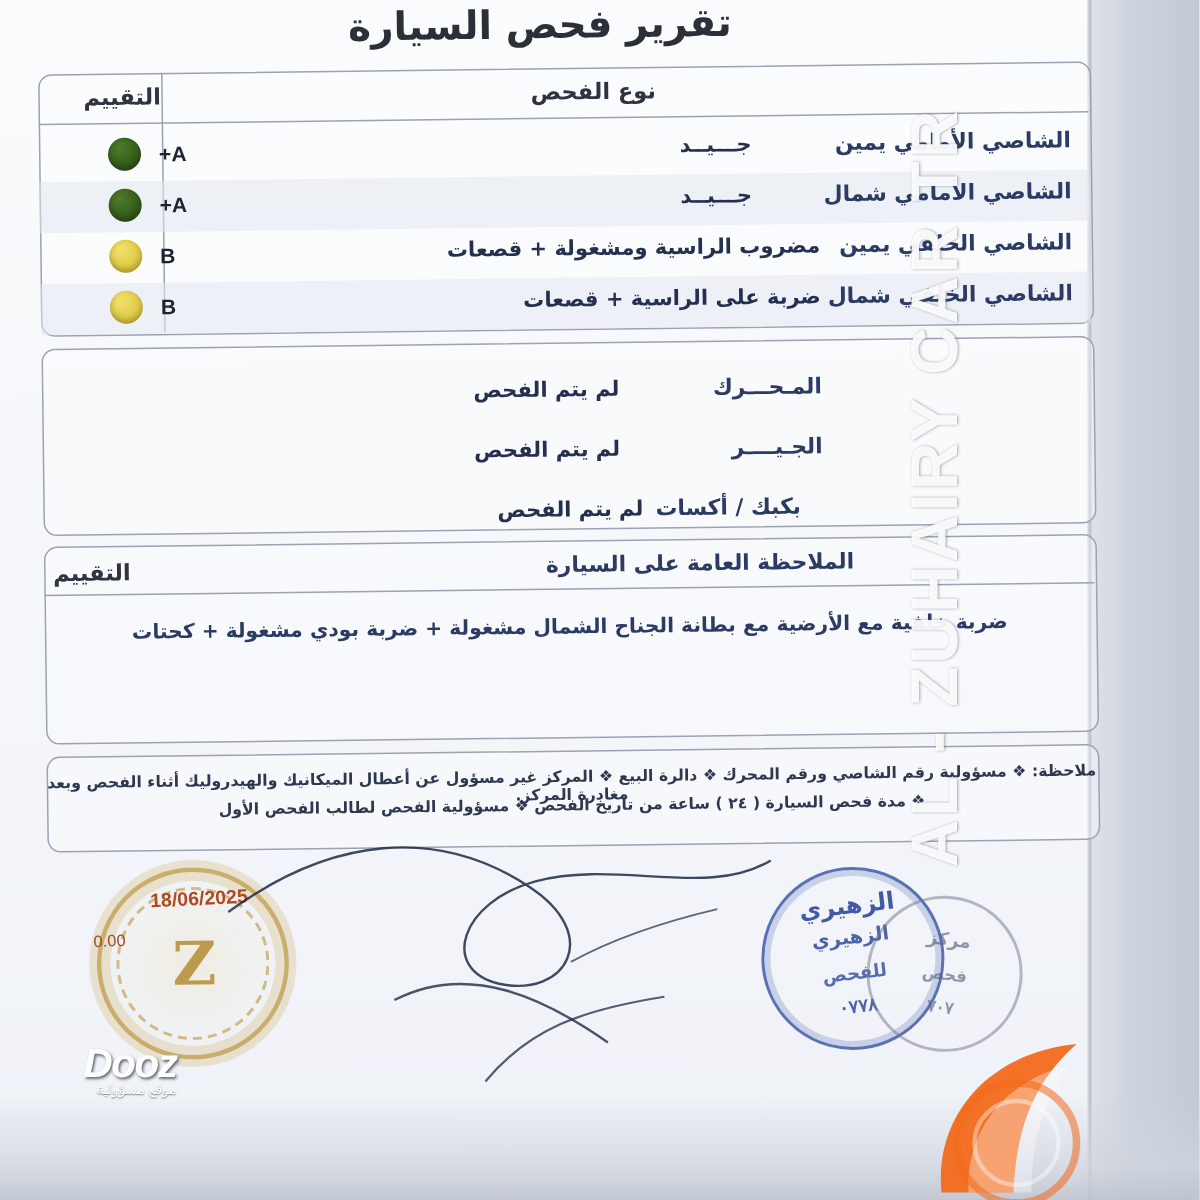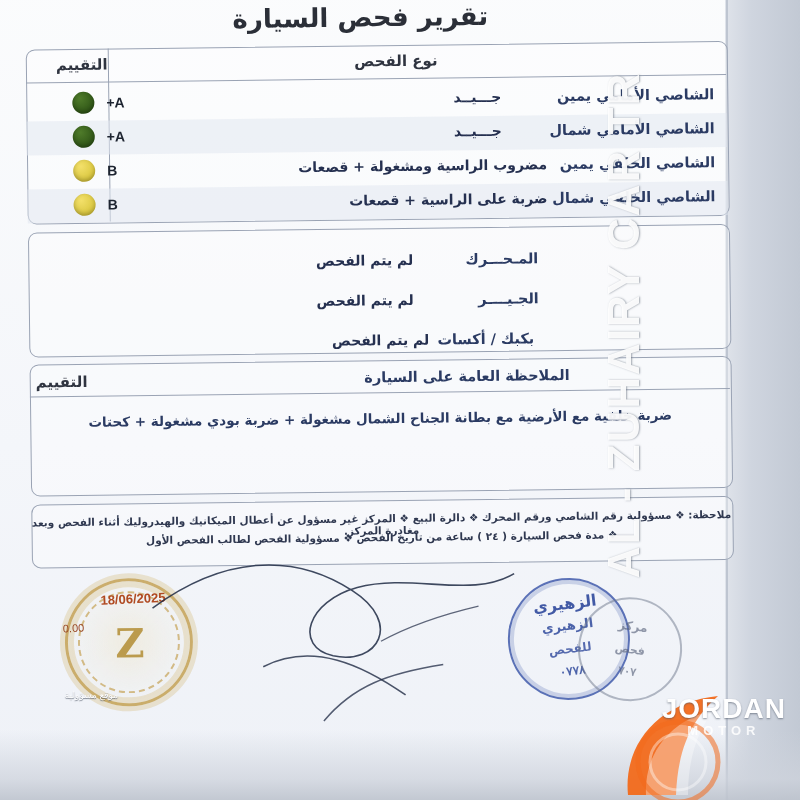--- a/index.html
+++ b/index.html
@@ -181,21 +181,21 @@
     left: 80px;
     top: 8px;
     font-size: 14px;
     font-weight: bold;
     color: #1d2430;
     font-family: "Liberation Sans", sans-serif;
   }
 
   
   .mrow { position: absolute; left: 30px; width: 700px; height: 34px; }
-  .mrow .row-label { right: 190px; }
+  .mrow .row-label { right: 180px; }
   .mrow .row-value { right: 315px; }
 
   
   .note-text {
     position: absolute;
     top: 410px;
     left: 0;
     width: 700px;
     text-align: center;
     font-size: 13.5px;
@@ -520,22 +520,19 @@
 
   <div id="vertical-brand">AL - ZUHAIRY CAR TR</div>
 
   <svg id="swoosh" viewBox="0 0 160 110">
     <path d="M10,105 C5,55 40,12 100,6 C78,26 60,52 58,105 Z" fill="#f26a1b" opacity=".95"></path>
     <path d="M28,105 C26,64 52,30 96,20 C80,40 70,68 70,105 Z" fill="#ffffff" opacity=".35"></path>
     <circle cx="60" cy="72" r="40" fill="none" stroke="#f26a1b" stroke-width="5" opacity=".55"></circle>
     <circle cx="60" cy="72" r="28" fill="none" stroke="#ffffff" stroke-width="3" opacity=".4"></circle>
   </svg>
 
-  <div id="jordan-motor">
-    <div id="jm-main">JORDAN</div>
-    <div id="jm-sub">MOTOR</div>
-  </div>
 
   <div id="dooz-logo">
+    <div id="dooz-main">Dooz</div>
     <div id="dooz-sub">موقع مسؤولية</div>
   </div>
 
 </div>
 
 </body></html>

